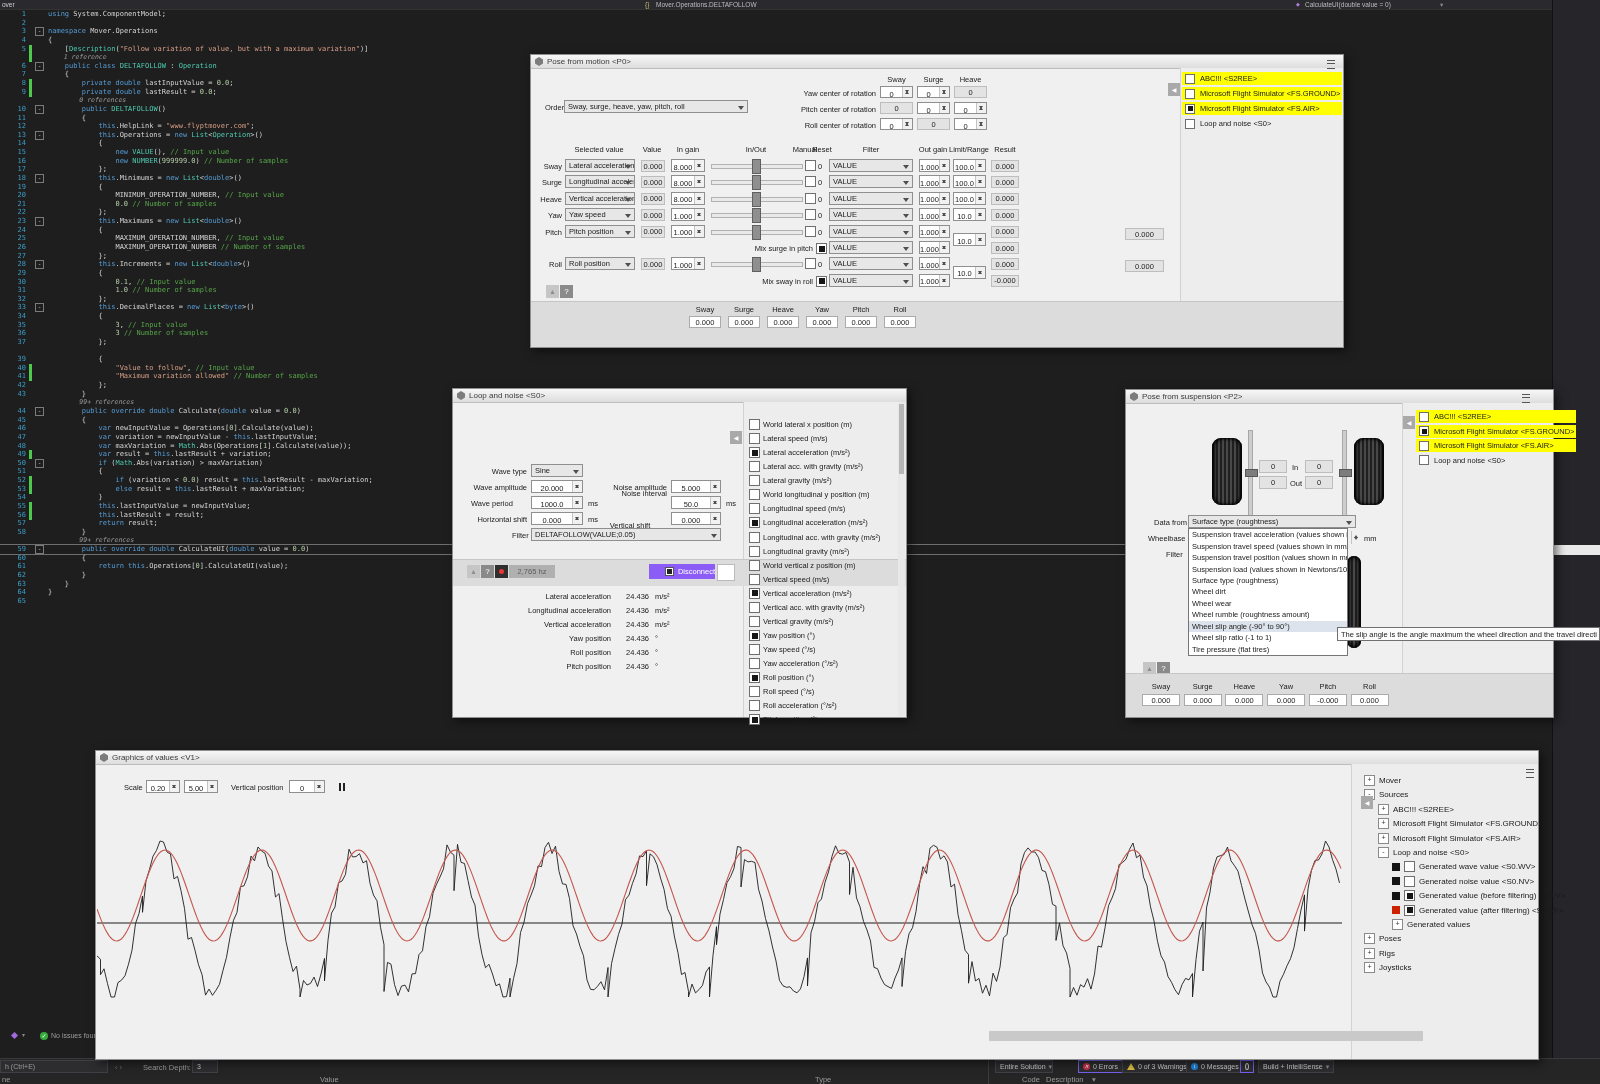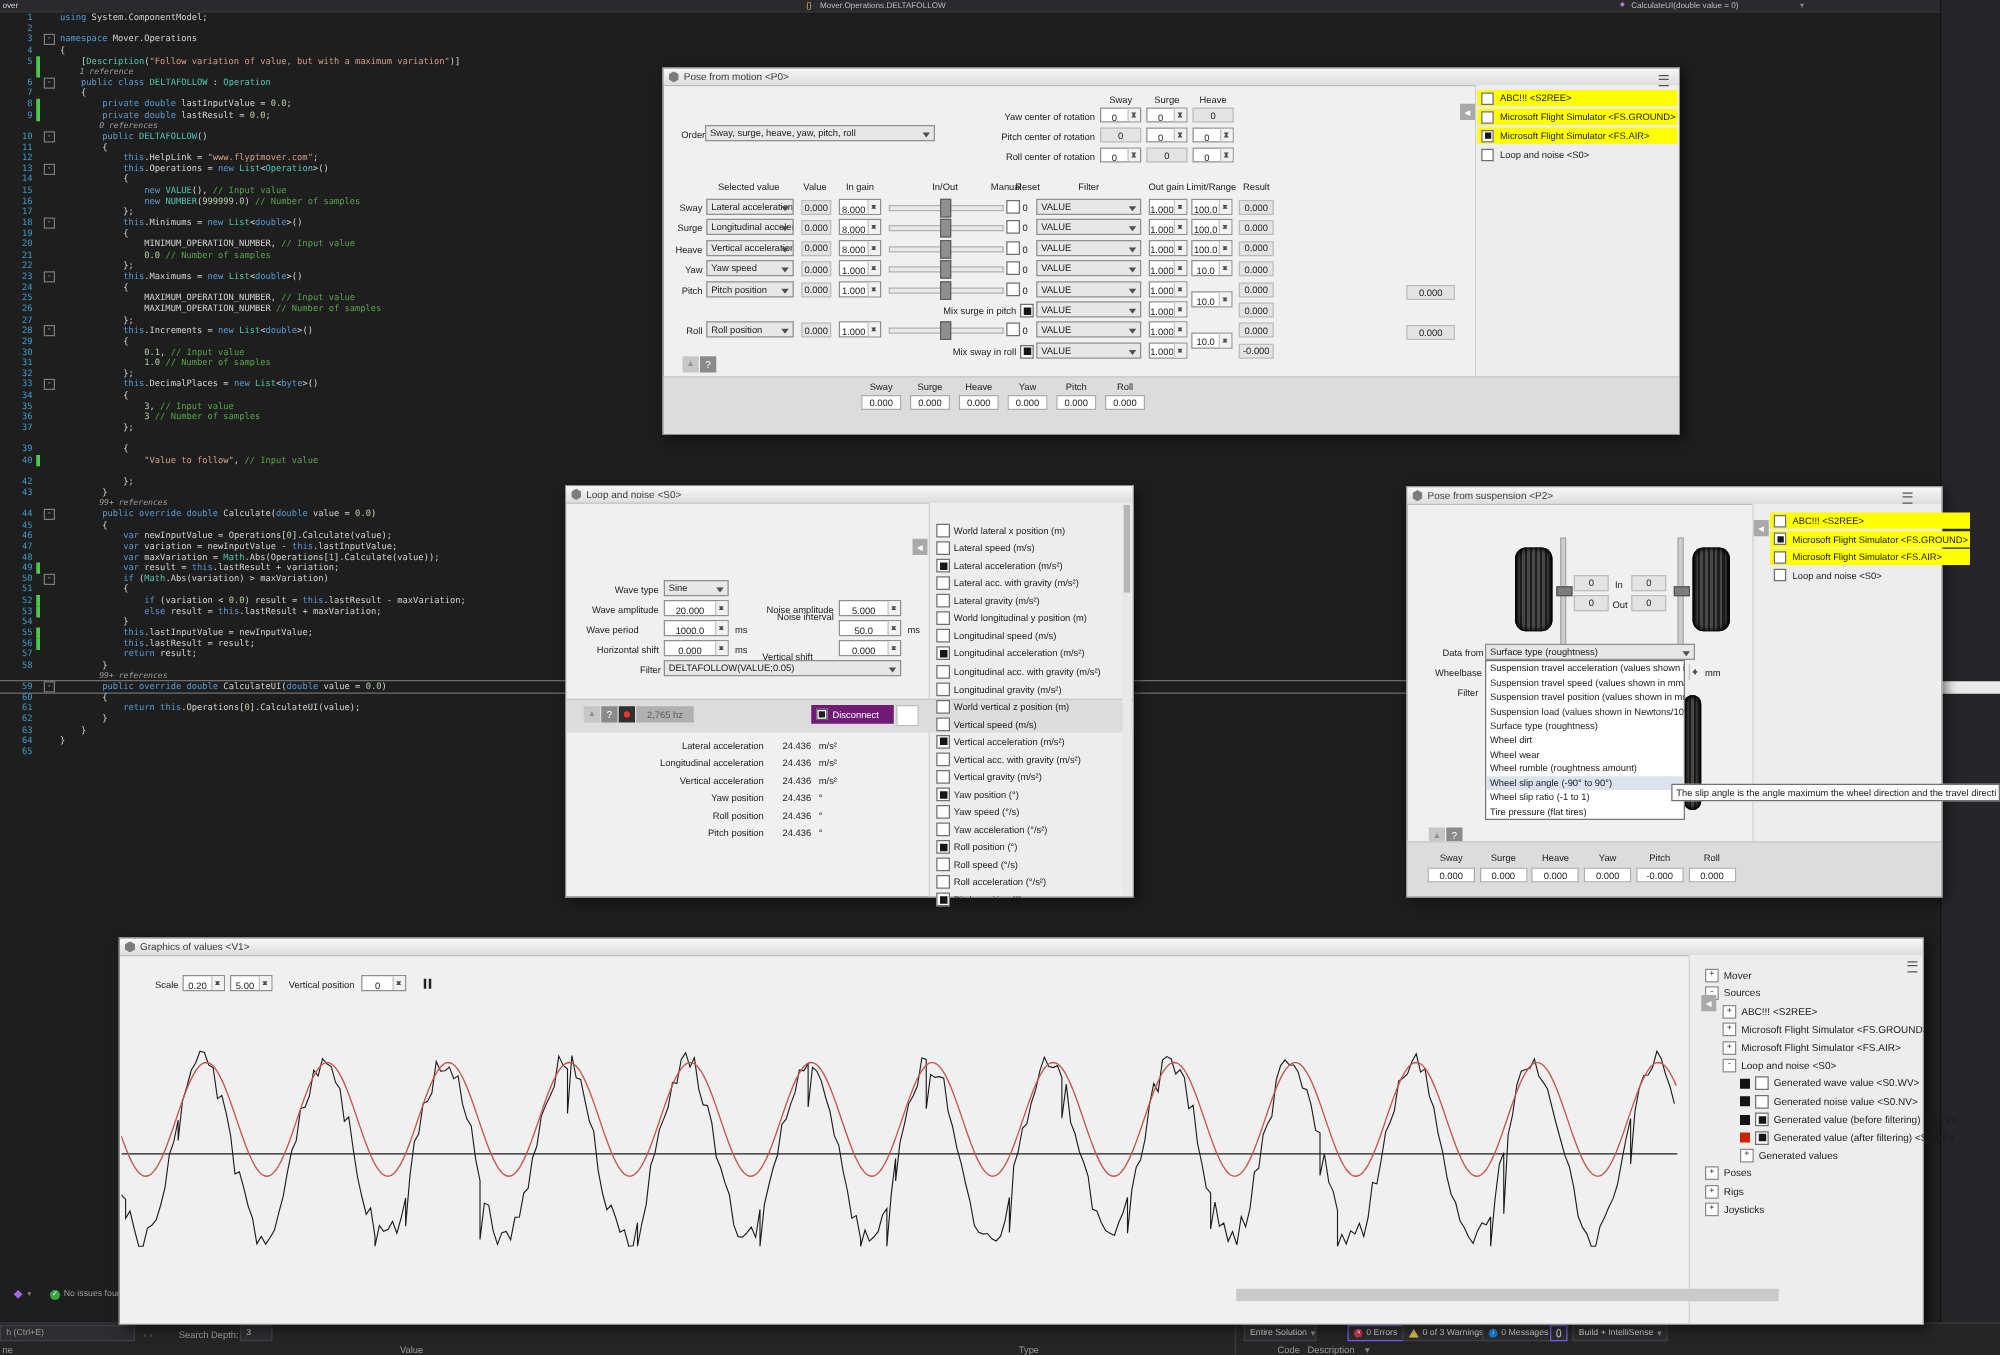--- a/index.html
+++ b/index.html
@@ -326,20 +326,26 @@
         <span class="cbar"></span>
         <span class="cfold">-</span>
         <span class="ctext"><span class="tk-p">            {</span></span>
       </div>
       <div class="crow" style="position: absolute; top: 353.83px;">
         <span class="cnum">40</span>
         <span class="cbar g"></span>
         <span class="cfold">-</span>
         <span class="ctext"><span class="tk-p">                </span><span class="tk-s">"Value to follow"</span><span class="tk-p">, </span><span class="tk-c">// Input value</span></span>
       </div>
+      <div class="crow" style="position: absolute; top: 362.46px;">
+        <span class="cnum">41</span>
+        <span class="cbar g"></span>
+        <span class="cfold">-</span>
+        <span class="ctext"><span class="tk-p">                </span><span class="tk-s">"Maximum variation allowed"</span><span class="tk-p"> </span><span class="tk-c">// Number of samples</span></span>
+      </div>
       <div class="crow" style="position: absolute; top: 371.09px;">
         <span class="cnum">42</span>
         <span class="cbar"></span>
         <span class="cfold">-</span>
         <span class="ctext"><span class="tk-p">            };</span></span>
       </div>
       <div class="crow" style="position: absolute; top: 379.72px;">
         <span class="cnum">43</span>
         <span class="cbar"></span>
         <span class="cfold">-</span>
@@ -815,21 +821,21 @@
       </div>
     <div class="panelbg" style="left:290px;top:13px;right:0;bottom:0;"></div>
     <div id="s0-fields">
         <div class="lblr" style="position: absolute; left: 0px; top: 78px; width: 74px; text-align: right;">Wave type</div>
         <div class="combo" style="position: absolute; left: 78px; top: 75px; width: 52px;">Sine</div>
         <div class="lblr" style="position: absolute; left: 0px; top: 94px; width: 74px; text-align: right;">Wave amplitude</div>
         <div class="spin" style="position: absolute; left: 78px; top: 91px; width: 52px;">
           <b>20.000</b>
           <span class="ud"></span>
         </div>
-        <div class="lblr" style="position: absolute; left: 0px; top: 110px; width: 74px; text-align: center;">Wave period</div>
+        <div class="lblr" style="position: absolute; left: 0px; top: 110px; width: 74px; text-align: left; padding-left: 18px;">Wave period</div>
         <div class="spin" style="position: absolute; left: 78px; top: 107px; width: 52px;">
           <b>1000.0</b>
           <span class="ud"></span>
         </div>
         <div class="lbl" style="position: absolute; left: 135px; top: 110px;">ms</div>
         <div class="lblr" style="position: absolute; left: 0px; top: 126px; width: 74px; text-align: right;">Horizontal shift</div>
         <div class="spin" style="position: absolute; left: 78px; top: 123px; width: 52px;">
           <b>0.000</b>
           <span class="ud"></span>
         </div>
@@ -855,21 +861,21 @@
     <div class="combo" style="left:78px;top:139px;width:190px;">
         <span>DELTAFOLLOW(VALUE;0.05)</span>
       </div>
     <div class="strip" style="top:170px;height:26px;"></div>
     <div class="btn b1" style="left:14px;top:176px;">▲</div>
     <div class="btn b2" style="left:28px;top:176px;">?</div>
     <div class="btn b3" style="left:42px;top:176px;">
         <i></i>
       </div>
     <div style="position:absolute;left:56px;top:176px;width:46px;height:13px;background:#b0b0b0;color:#5c5c5c;font-size:7.5px;display:flex;align-items:center;justify-content:center;">2,765 hz</div>
-    <div style="position:absolute;left:196px;top:175px;width:66px;height:15px;background:#701a75;color:#fff;font-size:7.5px;display:flex;align-items:center;gap:4px;padding-left:4px;box-sizing:border-box;">
+    <div style="position:absolute;left:196px;top:175px;width:66px;height:15px;background:#8b5cf6;color:#fff;font-size:7.5px;display:flex;align-items:center;gap:4px;padding-left:4px;box-sizing:border-box;justify-content:flex-end;">
       <i style="width:7px;height:7px;background:#fff;border:1px solid #555;position:relative;">
           <b style="position:absolute;inset:1px;background:#222;"></b>
         </i>
       <span>Disconnect</span>
     </div>
     <div style="position:absolute;left:264px;top:175px;width:16px;height:15px;background:#fff;border:1px solid #bbb;"></div>
     <div id="s0-readouts">
         <div class="lblr" style="position: absolute; left: 0px; top: 203px; width: 158px; text-align: right;">Lateral acceleration</div>
         <div class="lbl" style="position: absolute; left: 166px; top: 203px; width: 30px; text-align: right;">24.436</div>
         <div class="lbl" style="position: absolute; left: 202px; top: 203px;">m/s²</div>

